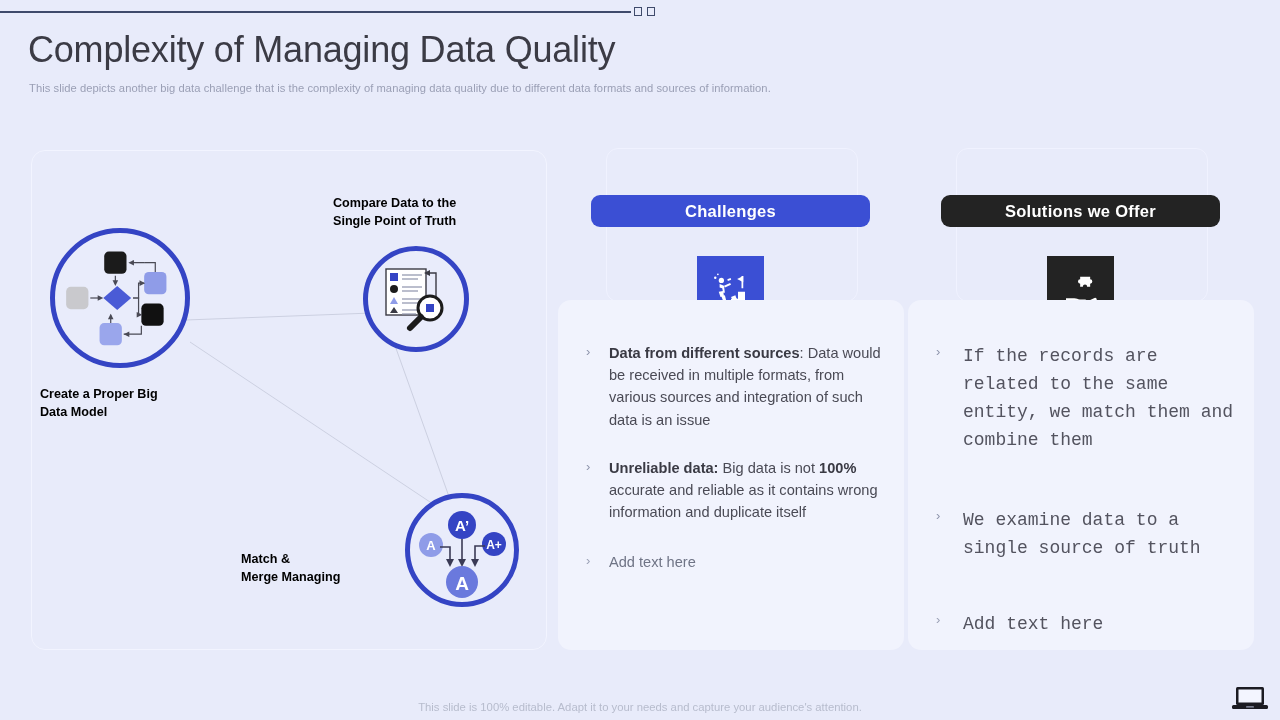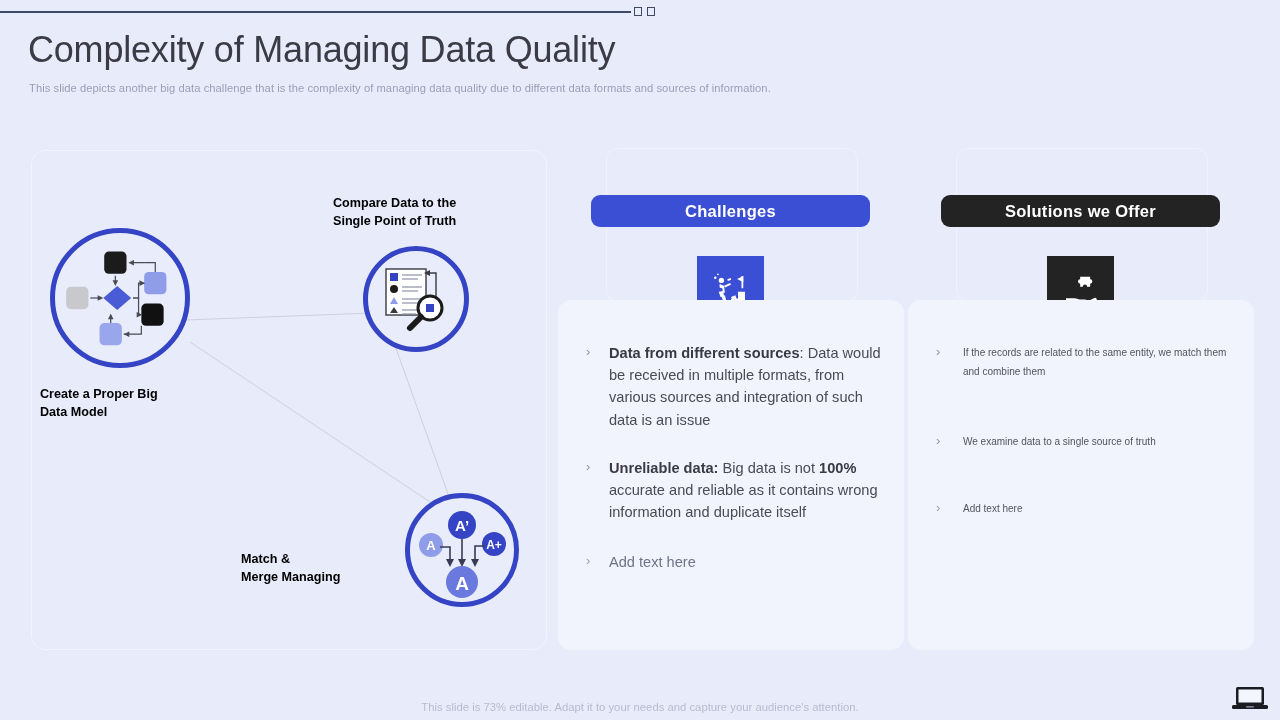--- a/index.html
+++ b/index.html
@@ -83,21 +83,21 @@
   .bullet { position: relative; padding-left: 23px; margin-bottom: 26px; }
   .bullet .chev {
     position: absolute; left: 0; top: 0;
     font-size: 13px; color: #8d93ab; line-height: 1.52;
   }
   .bullet .txt { font-size: 14.6px; color: #4a4a55; line-height: 1.52; }
   .bullet .txt b { font-weight: bold; color: #3a3a44; }
   .bullet.muted .txt { color: #6f7486; }
   .bullet.muted .chev { color: #9aa0b5; }
 
-  .col.solutions .bullet .txt { font-size: 10px; color: #53535f; line-height: 1.56; }
+  .col.solutions .bullet .txt { font-size: 18px; color: #53535f; line-height: 1.56; font-family: Liberation Mono, monospace; }
   .col.solutions .bullet { padding-left: 27px; margin-bottom: 38px; }
 
   
   .footer-note {
     position: absolute; left: 0; right: 0; top: 701px; text-align: center;
     font-size: 11.3px; color: #b7bccd;
   }
   .laptop { position: absolute; right: 10px; top: 683px; width: 40px; height: 30px; }
 </style>
 </head>
@@ -289,21 +289,21 @@
 
         <div class="bullet muted">
           <span class="chev">›</span>
           <span class="txt">Add text here</span>
         </div>
 
       </div>
     </div>
   </div>
 
-  <div class="footer-note">This slide is 73% editable. Adapt it to your needs and capture your audience's attention.</div>
+  <div class="footer-note">This slide is 100% editable. Adapt it to your needs and capture your audience's attention.</div>
 
   <svg class="laptop" viewBox="0 0 40 30">
     <rect x="6" y="4" width="28" height="18" rx="1.5" fill="#1b1b22"></rect>
     <rect x="8.5" y="6.5" width="23" height="13" fill="#f3f5ff"></rect>
     <rect x="2" y="22" width="36" height="4" rx="1.5" fill="#1b1b22"></rect>
     <rect x="16" y="23.2" width="8" height="1.4" rx="0.7" fill="#9aa0b5"></rect>
   </svg>
 
 </div>
 

